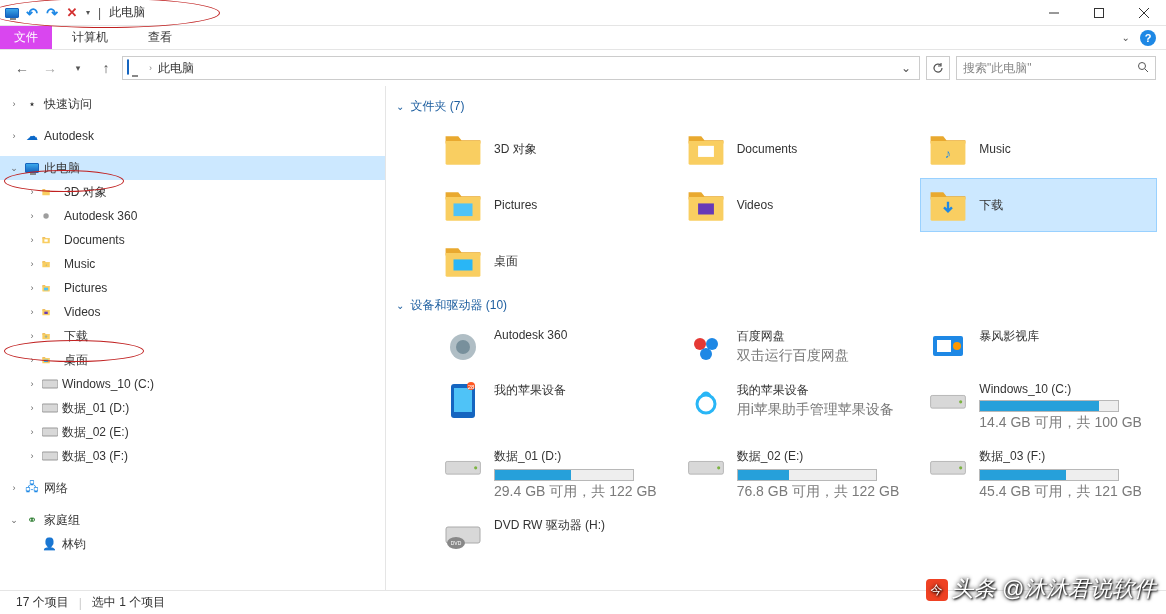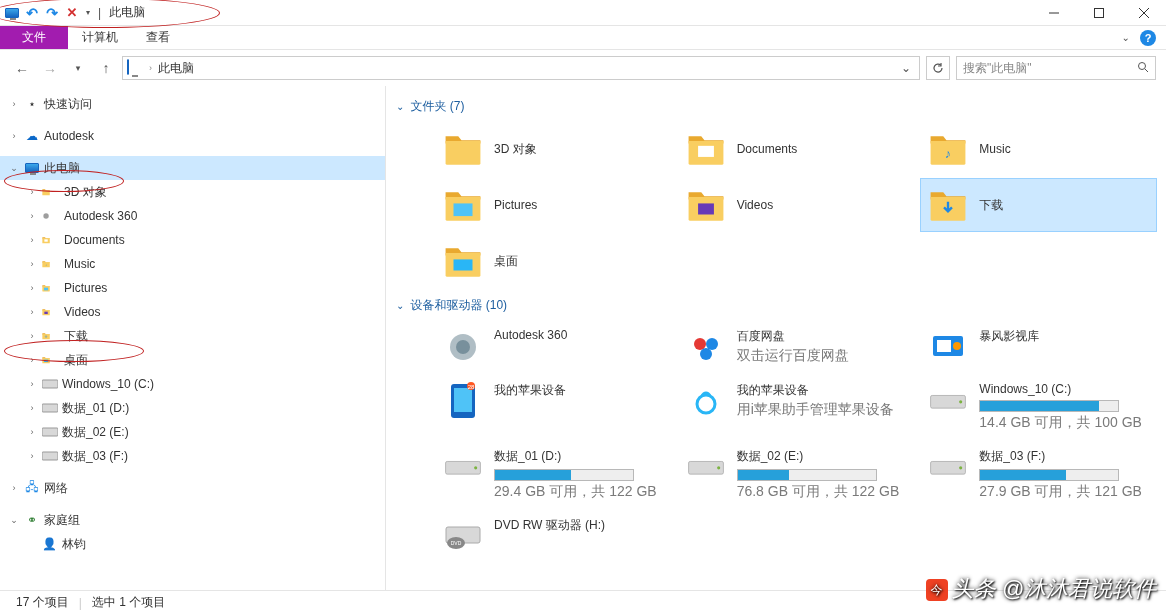--- a/index.html
+++ b/index.html
@@ -14,22 +14,22 @@
 .x-icon { color: #d32f2f; font-weight: bold; font-size: 13px; }
 .qat-drop { font-size: 8px; color: #555; margin-left: 2px; }
 .title-sep { color: #555; margin: 0 4px; }
 .title-text { color: #333; }
 .window-controls { margin-left: auto; display: flex; }
 .win-btn { width: 45px; height: 26px; display: flex; align-items: center; justify-content: center; color: #333; font-size: 11px; }
 .win-btn svg { width: 10px; height: 10px; }
 
 
 .ribbon { height: 24px; display: flex; align-items: stretch; border-bottom: 1px solid #e5e5e5; }
-.ribbon-file { background: #a21caf; color: #fff; padding: 0 22px; display: flex; align-items: center; }
-.ribbon-tab { padding: 0 14px; display: flex; align-items: center; color: #333; }
+.ribbon-file { background: #d946ef; color: #fff; padding: 0 14px; display: flex; align-items: center; }
+.ribbon-tab { padding: 0 20px; display: flex; align-items: center; color: #333; }
 .ribbon-right { margin-left: auto; display: flex; align-items: center; gap: 10px; padding-right: 10px; }
 .help-icon { width: 16px; height: 16px; border-radius: 50%; background: #1e88e5; color: #fff; display: flex; align-items: center; justify-content: center; font-size: 11px; font-weight: bold; }
 
 
 .addr-row { height: 36px; display: flex; align-items: center; padding: 0 10px; gap: 4px; }
 .nav-arrow { width: 24px; height: 24px; display: flex; align-items: center; justify-content: center; color: #555; font-size: 14px; }
 .nav-arrow.disabled { color: #aaa; }
 .addr-bar { flex: 1; height: 24px; border: 1px solid #ccc; display: flex; align-items: center; padding: 0 4px; gap: 6px; }
 .addr-bar .pc-icon { width: 16px; height: 16px; }
 .addr-bar .crumb { color: #333; }
@@ -521,21 +521,21 @@
             <svg class="drive-icon-svg" viewBox="0 0 48 30">
               <rect x="2" y="8" width="44" height="16" rx="2" fill="#d8d8d8" stroke="#aaa"></rect>
               <circle cx="40" cy="16" r="2" fill="#7cb342"></circle>
             </svg>
           </div>
           <div class="device-info">
             <div class="device-name">数据_03 (F:)</div>
             <div class="disk-bar">
               <div class="disk-fill" style="width:62%"></div>
             </div>
-            <div class="device-sub">27.9 GB 可用，共 121 GB</div>
+            <div class="device-sub">45.4 GB 可用，共 121 GB</div>
           </div>
         </div>
         <div class="device-tile">
           <div class="device-icon">
             <svg width="38" height="30">
               <rect x="2" y="6" width="34" height="16" rx="2" fill="#d8d8d8" stroke="#aaa"></rect>
               <ellipse cx="12" cy="22" rx="9" ry="6" fill="#888"></ellipse>
               <text x="12" y="24" font-size="5" fill="#fff" text-anchor="middle">DVD</text>
             </svg>
           </div>

